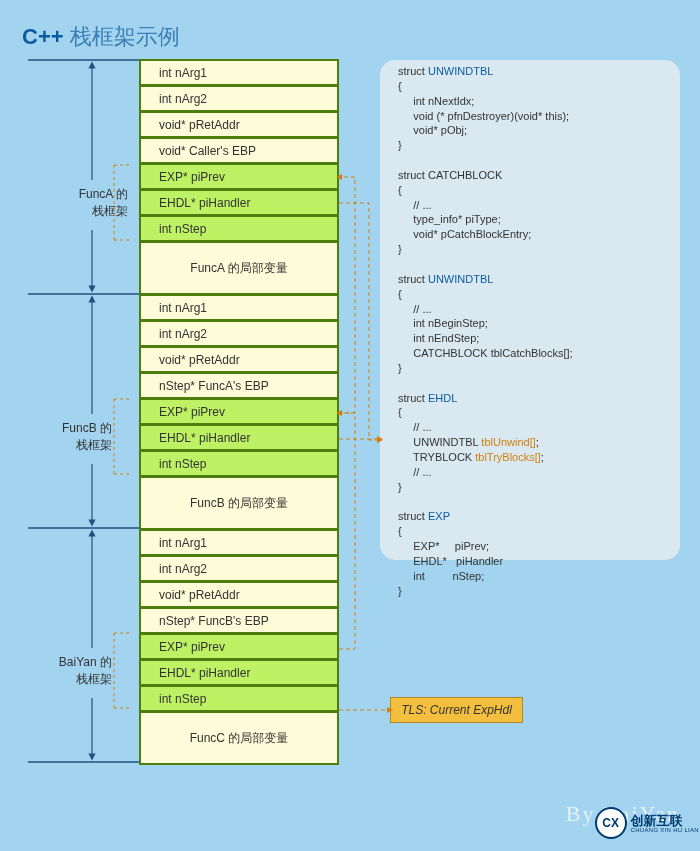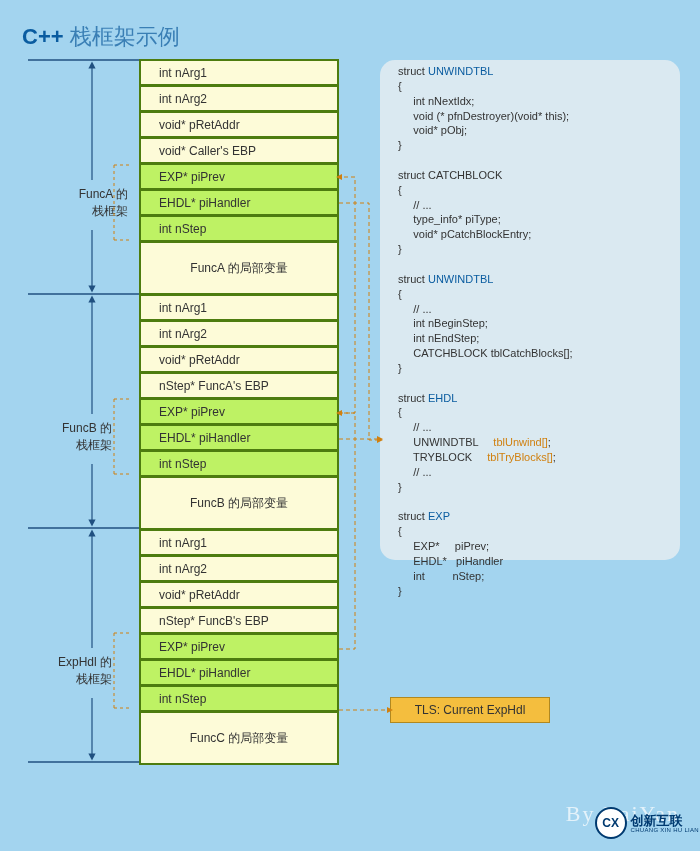--- a/index.html
+++ b/index.html
@@ -57,34 +57,35 @@
     background: #dae9f1;
     border-radius: 15px;
     padding: 4px 18px;
     font-family: Arial, sans-serif;
     font-size: 11px;
     color: #333;
     line-height: 1.35;
     white-space: pre;
   }
   .code-panel .kw   { color: #0a5ca0; }
-  .code-panel .arr  { color: #d08010; margin-left: 12px; }
+  .code-panel .arr  { color: #d08010; }
   .tls-box {
     position: absolute;
     left: 390px;
     top: 697px;
-    width: 160px;
+    width: 133px;
     height: 26px;
     background: #f4be3e;
     border: 1px solid #b08820;
     font-size: 12px;
     display: flex;
     align-items: center;
     justify-content: center;
     color: #333;
+    font-style: italic;
   }
   .byline {
     position: absolute;
     right: 20px;
     bottom: 24px;
     font-family: Georgia, serif;
     font-size: 22px;
     color: #ffffff;
     opacity: 0.7;
     letter-spacing: 2px;
@@ -145,21 +146,21 @@
   <div class="cell gold">EXP* piPrev</div>
   <div class="cell gold">EHDL* piHandler</div>
   <div class="cell gold">int nStep</div>
   <div class="cell pale big">FuncC 的局部变量</div>
 </div>
 
 <div class="frame-label" style="left:64px; top:186px; width:64px; white-space:pre-line;">FuncA 的
 栈框架</div>
 <div class="frame-label" style="left:48px; top:420px; width:64px; white-space:pre-line;">FuncB 的
 栈框架</div>
-<div class="frame-label" style="left:48px; top:654px; width:64px; white-space:pre-line;">ExpHdl 的
+<div class="frame-label" style="left:48px; top:654px; width:64px; white-space:pre-line;">BaiYan 的
 栈框架</div>
 
 <div class="code-panel"><span>struct </span><span class="kw">UNWINDTBL</span><span>
 {
      int nNextIdx;
      void (* pfnDestroyer)(void* this);
      void* pObj;
 }
 
 </span><span>struct CATCHBLOCK

